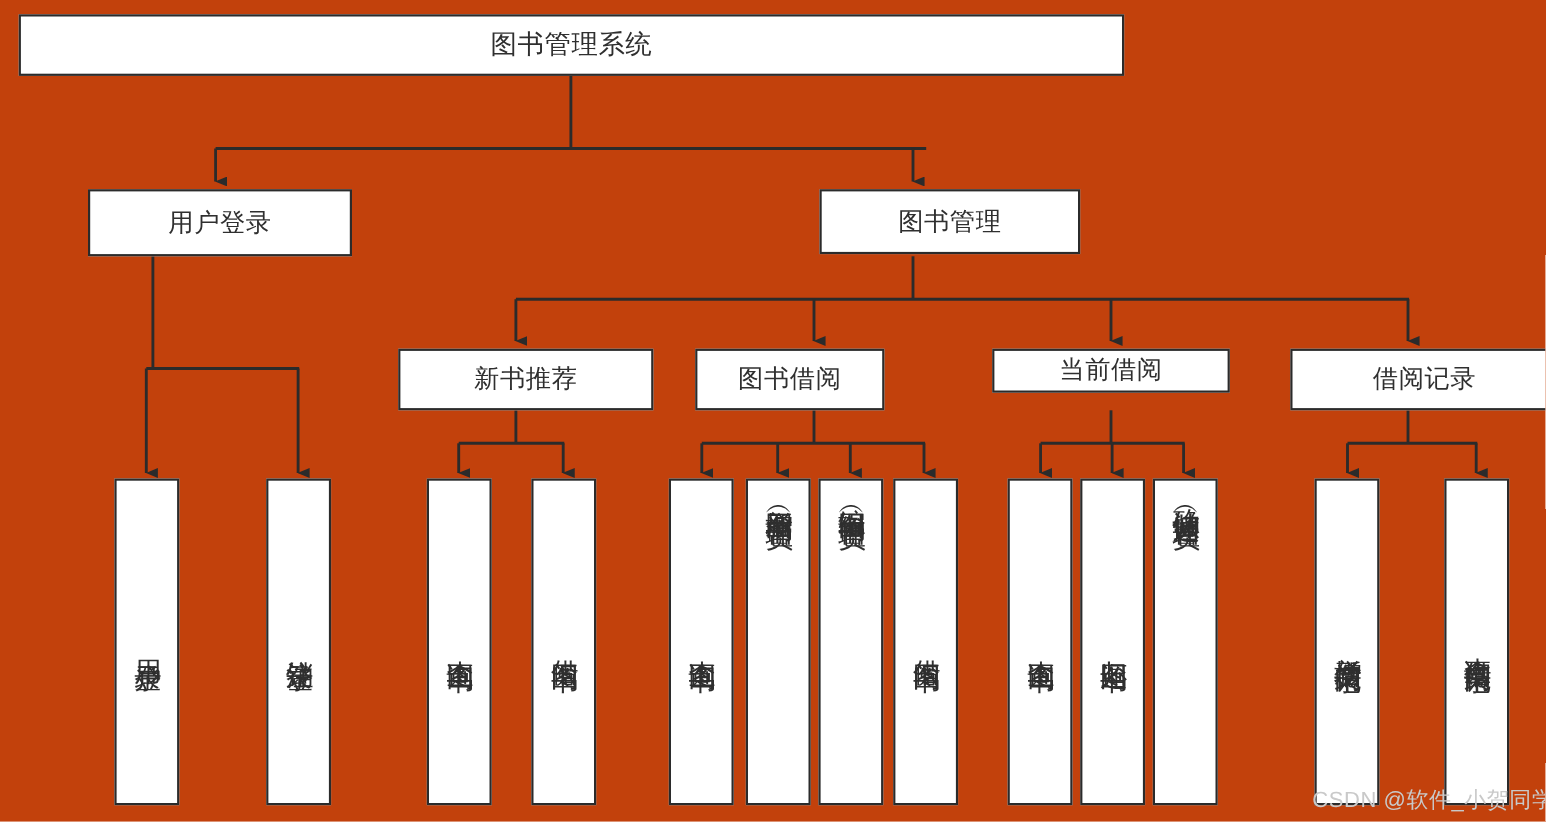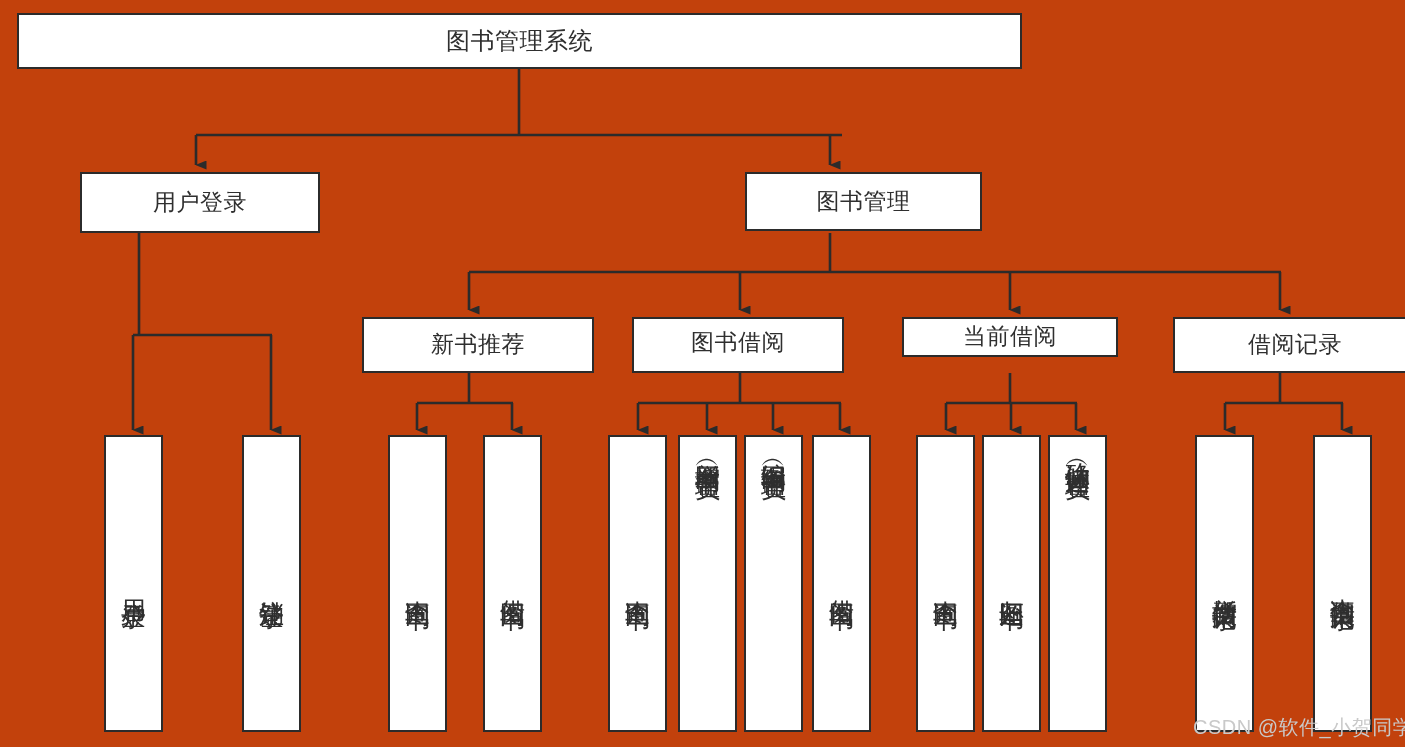--- a/index.html
+++ b/index.html
@@ -103,21 +103,21 @@
   <div class="node h-node" style="left:80px;top:172px;width:240px;height:61px;">
     <span class="lbl">用户登录</span>
   </div>
   <div class="node h-node" style="left:711px;top:172px;width:237px;height:59px;margin-left:34px;">
     <span class="lbl">图书管理</span>
   </div>
 
   <div class="node h-node" style="left:362px;top:317px;width:232px;height:56px;">
     <span class="lbl">新书推荐</span>
   </div>
-  <div class="node h-node" style="left:632px;top:317px;width:212px;height:56px;font-family:Liberation Mono, monospace;">
+  <div class="node h-node" style="left:632px;top:317px;width:172px;height:56px;">
     <span class="lbl">图书借阅</span>
   </div>
   <div class="node h-node" style="left:902px;top:317px;width:216px;height:40px;">
     <span class="lbl">当前借阅</span>
   </div>
   <div class="node h-node" style="left:1173px;top:317px;width:244px;height:56px;">
     <span class="lbl">借阅记录</span>
   </div>
 
   <div class="node v-node mid" style="left:104px;top:435px;width:59px;height:297px;">

